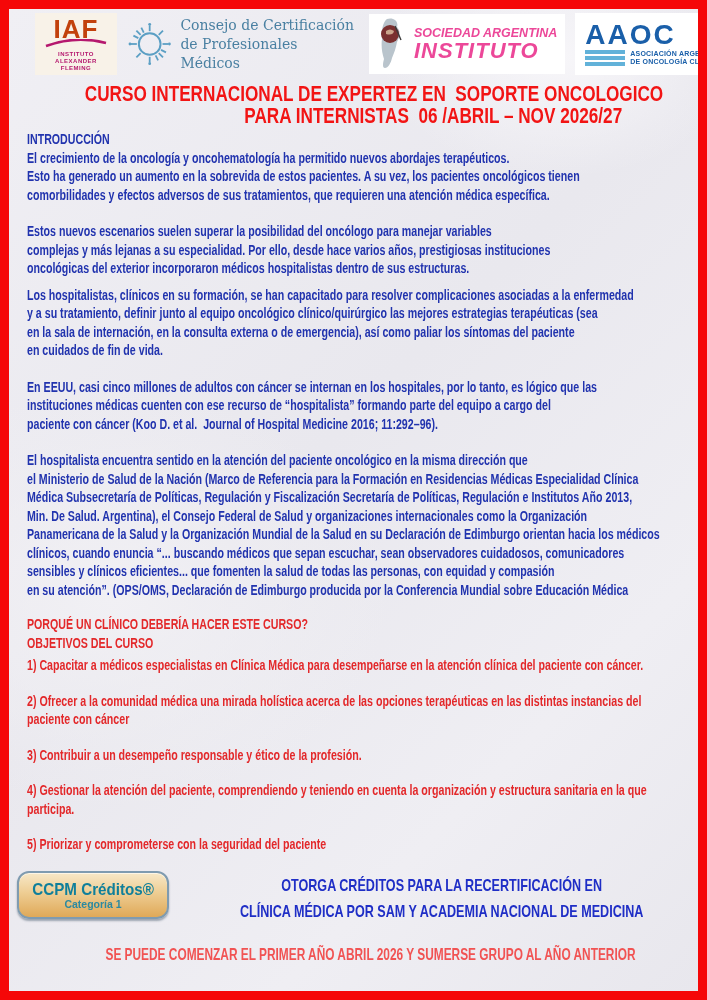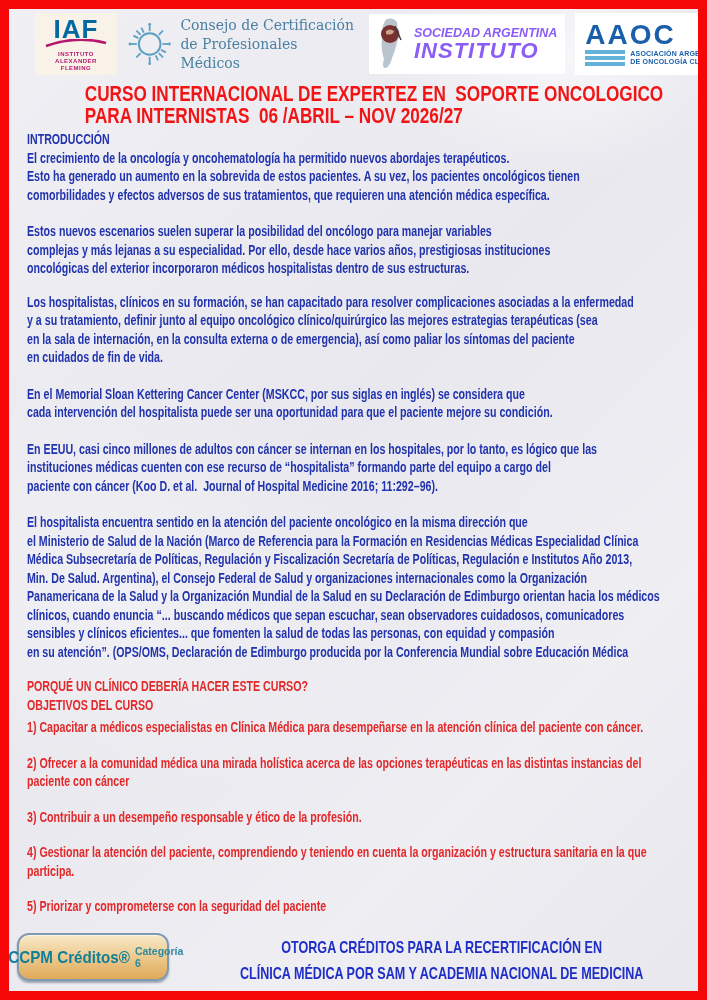--- a/index.html
+++ b/index.html
@@ -11,56 +11,56 @@
     background:
       radial-gradient(ellipse 300px 200px at 80% 5%, #f7f6f9 0%, rgba(247,246,249,0) 60%),
       radial-gradient(ellipse 400px 300px at 15% 60%, #f1f0f4 0%, rgba(241,240,244,0) 70%),
       linear-gradient(135deg,#f0eff4 0%,#e9e8ee 45%,#efeef3 75%,#e8e7ed 100%);
     overflow:hidden;
     font-family:"Liberation Sans", sans-serif;
   }
   
   .logos{display:flex;align-items:center;margin:3px 6px 0 26px;height:64px;gap:10px;}
   .logo-iaf{width:82px;height:62px;background:#f8f2e8;display:flex;flex-direction:column;align-items:center;justify-content:center;flex:none;}
-  .iaf-acronym{font-weight:bold;font-size:26px;line-height:24px;color:#0369a1;letter-spacing:1px;}
+  .iaf-acronym{font-weight:bold;font-size:26px;line-height:24px;color:#c2410c;letter-spacing:1px;}
   .iaf-swoosh{display:block;margin-top:-2px;}
   .iaf-sub{font-weight:bold;font-size:6px;line-height:7px;color:#b5186e;text-align:center;letter-spacing:.5px;margin-top:3px;}
   .logo-ccpm{display:flex;align-items:center;gap:8px;flex:none;width:232px;}
   .ccpm-text{font-family:"DejaVu Serif", serif;font-size:14px;line-height:19px;color:#4a80a2;}
   .logo-sam{background:#ffffff;height:56px;display:flex;align-items:center;gap:5px;padding:2px 8px 2px 4px;flex:none;}
-  .sam-text{color:#8b5cf6;}
+  .sam-text{color:#ec4899;}
   .sam-l1{font-style:italic;font-size:12.5px;font-weight:bold;letter-spacing:0;line-height:14px;}
   .sam-l2{font-style:italic;font-weight:bold;font-size:22px;line-height:22px;letter-spacing:1px;}
   .logo-aaoc{background:#ffffff;height:58px;display:flex;flex-direction:column;justify-content:center;padding:2px 10px;flex:none;}
   .aaoc-acronym{font-weight:bold;font-size:28px;line-height:26px;color:#1a5fa9;letter-spacing:2px;}
   .aaoc-bottom{display:flex;align-items:center;gap:5px;margin-top:2px;}
   .stripes{display:flex;flex-direction:column;gap:2px;}
   .stripes span{display:block;width:40px;height:4px;background:#62b2d9;}
   .aaoc-small{font-weight:bold;font-size:7px;line-height:8px;color:#1a5fa9;letter-spacing:.2px;}
   
-  .title{margin-top:7px;color:#f21414;text-align:left;}
+  .title{margin-top:7px;color:#f21414;text-align:right;}
   .t-ln{font-weight:bold;font-size:22px;line-height:22px;white-space:pre;transform:scaleX(0.78);transform-origin:50% 50%;}
   
   .bodytext{margin:3px 10px 0 18px;}
   .ln{font-weight:bold;font-size:14px;line-height:18.5px;white-space:pre;transform:scaleX(0.76);transform-origin:0 50%;}
   .blue{color:#2133ae;}
   .red{color:#e3282a;}
-  .mb0{margin-bottom:15px;}
+  .mb0{margin-bottom:8px;}
   .mb1{margin-bottom:18px;}
   .mb2{margin-bottom:16px;}
   .obj-head{margin-top:9px;margin-bottom:4px;}
   .obj-item{margin-bottom:17px;}
   
   .credits{display:flex;align-items:flex-start;justify-content:space-between;margin:4px 8px 0 8px;}
   .badge{
     width:148px;height:44px;flex:none;border-radius:12px;
     border:2px solid #7f9bb0;
     background:linear-gradient(180deg,#f7e8c8 0%,#eecd93 45%,#dfa958 100%);
     box-shadow:0 2px 2px rgba(60,80,100,.45), inset 0 1px 0 #fdf6e6;
-    display:flex;flex-direction:row;align-items:center;justify-content:center;
+    display:flex;flex-direction:column;align-items:center;justify-content:center;
   }
   .badge-title{font-weight:bold;font-size:16.5px;line-height:18px;color:#0f7f9b;white-space:pre;transform:scaleX(0.92);}
   .badge-cat{font-weight:bold;font-size:10.5px;line-height:12px;color:#2b89a0;}
   .credits-text{flex:1;text-align:center;color:#1f2ec6;padding-top:2px;}
   .ln-c{font-weight:bold;white-space:pre;transform:scaleX(0.74);transform-origin:50% 50%;}
   .credits-text .ln-c{font-size:17px;line-height:26px;}
   
   .footer{margin-top:17px;text-align:center;color:#f15353;}
   .footer .ln-c{font-size:16.5px;line-height:25px;transform:scaleX(0.72);}
 </style>
@@ -160,24 +160,20 @@
         <div class="ln">complejas y más lejanas a su especialidad. Por ello, desde hace varios años, prestigiosas instituciones</div>
         <div class="ln">oncológicas del exterior incorporaron médicos hospitalistas dentro de sus estructuras.</div>
       </div>
     <div class="blue mb1">
         <div class="ln">Los hospitalistas, clínicos en su formación, se han capacitado para resolver complicaciones asociadas a la enfermedad</div>
         <div class="ln">y a su tratamiento, definir junto al equipo oncológico clínico/quirúrgico las mejores estrategias terapéuticas (sea</div>
         <div class="ln">en la sala de internación, en la consulta externa o de emergencia), así como paliar los síntomas del paciente</div>
         <div class="ln">en cuidados de fin de vida.</div>
       </div>
     <div class="blue mb1">
-        <div class="ln">En el Memorial Sloan Kettering Cancer Center (MSKCC, por sus siglas en inglés) se considera que</div>
-        <div class="ln">cada intervención del hospitalista puede ser una oportunidad para que el paciente mejore su condición.</div>
-      </div>
-    <div class="blue mb1">
         <div class="ln">En EEUU, casi cinco millones de adultos con cáncer se internan en los hospitales, por lo tanto, es lógico que las</div>
         <div class="ln">instituciones médicas cuenten con ese recurso de “hospitalista” formando parte del equipo a cargo del</div>
         <div class="ln">paciente con cáncer (Koo D. et al.  Journal of Hospital Medicine 2016; 11:292–96).</div>
       </div>
     <div class="blue mb2">
         <div class="ln">El hospitalista encuentra sentido en la atención del paciente oncológico en la misma dirección que</div>
         <div class="ln">el Ministerio de Salud de la Nación (Marco de Referencia para la Formación en Residencias Médicas Especialidad Clínica</div>
         <div class="ln">Médica Subsecretaría de Políticas, Regulación y Fiscalización Secretaría de Políticas, Regulación e Institutos Año 2013,</div>
         <div class="ln">Min. De Salud. Argentina), el Consejo Federal de Salud y organizaciones internacionales como la Organización</div>
         <div class="ln">Panamericana de la Salud y la Organización Mundial de la Salud en su Declaración de Edimburgo orientan hacia los médicos</div>
@@ -206,21 +202,21 @@
         <div class="ln">participa.</div>
       </div>
     <div class="red obj-item">
         <div class="ln">5) Priorizar y comprometerse con la seguridad del paciente</div>
       </div>
   </div>
 
   <div class="credits">
     <div class="badge">
       <div class="badge-title">CCPM Créditos®</div>
-      <div class="badge-cat">Categoría 6</div>
+      <div class="badge-cat">Categoría 1</div>
     </div>
     <div class="credits-text">
       <div class="ln-c">OTORGA CRÉDITOS PARA LA RECERTIFICACIÓN EN</div>
       <div class="ln-c">CLÍNICA MÉDICA POR SAM Y ACADEMIA NACIONAL DE MEDICINA</div>
     </div>
 
   </div>
 
   <div class="footer">
     <div class="ln-c">SE PUEDE COMENZAR EL PRIMER AÑO ABRIL 2026 Y SUMERSE GRUPO AL AÑO ANTERIOR</div>

